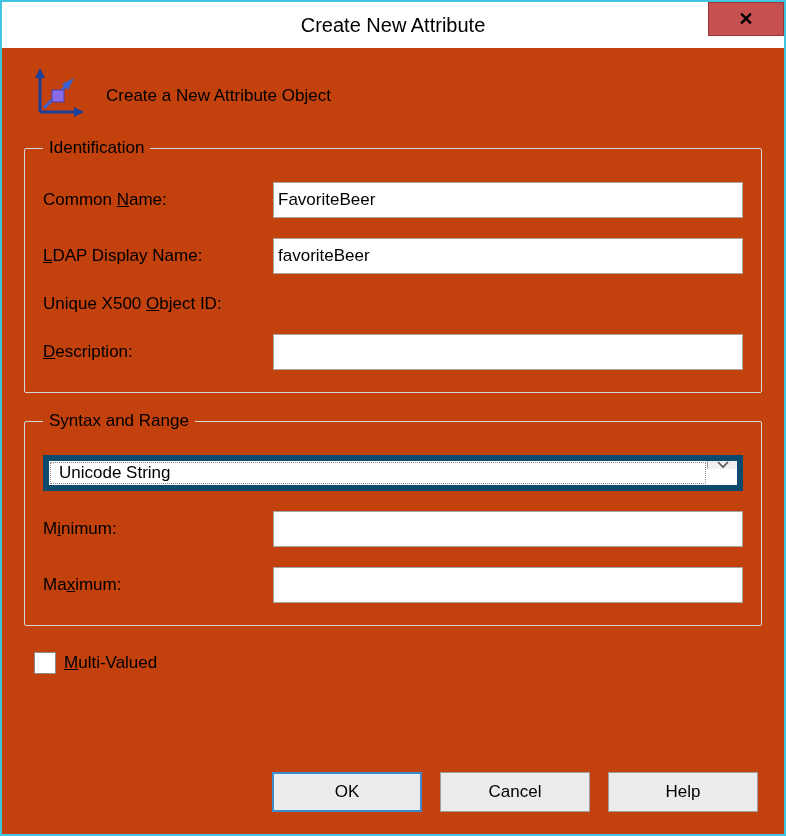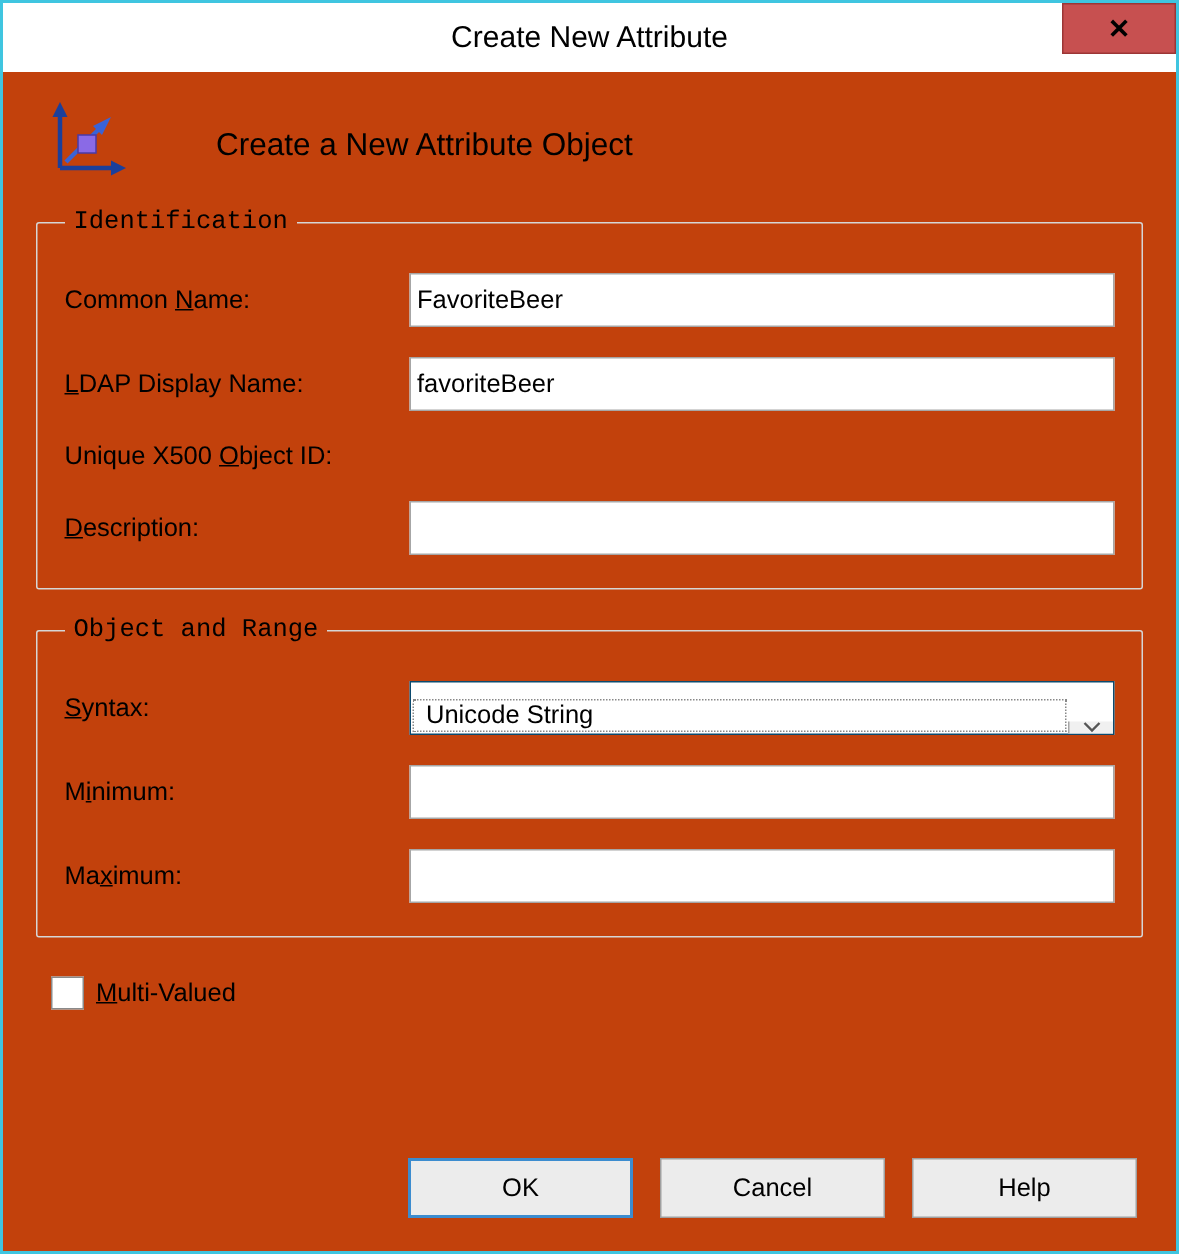--- a/index.html
+++ b/index.html
@@ -60,34 +60,32 @@
       align-items: center;
       gap: 20px;
       margin-bottom: 12px;
       margin-left: 6px;
     }
     .header-icon svg {
       width: 56px;
       height: 56px;
     }
     .header-text {
-      font-size: 21px;
-      margin-left: 38px;
+      font-size: 17px;
     }
     fieldset.group {
       border: 1px solid #d6d6d6;
       border-radius: 2px;
       padding: 24px 18px 22px 18px;
       margin-bottom: 18px;
     }
     fieldset.group legend {
       padding: 0 6px;
       font-size: 17px;
       color: #000;
-      font-family: Liberation Mono, monospace;
     }
     .field-row {
       display: flex;
       align-items: center;
       margin-bottom: 20px;
     }
     .field-row:last-child { margin-bottom: 0; }
     .field-label {
       width: 230px;
       font-size: 17px;
@@ -99,24 +97,24 @@
       border: 1px solid #a6a6a6;
       padding: 4px 4px;
       font-size: 17px;
       font-family: inherit;
       outline: none;
       background: #fff;
     }
     .select-wrap {
       flex: 1;
       height: 36px;
-      border: 1px solid #0c4a6e;
+      border: 6px solid #0c4a6e;
       position: relative;
       display: flex;
-      align-items: flex-end;
+      align-items: flex-start;
       background: #fff;
     }
     .select-value {
       flex: 1;
       display: flex;
       align-items: center;
       padding: 0 8px;
       border: 1px dotted #888;
       margin: 1px;
       font-size: 17px;
@@ -215,24 +213,23 @@
         <span class="field-label">Unique X500 <span class="underline-first">O</span>bject ID:</span>
       </div>
 
       <div class="field-row">
         <span class="field-label"><span class="underline-first">D</span>escription:</span>
         <input class="text-input" type="text" value="" style="">
       </div>
     </fieldset>
 
     <fieldset class="group">
-      <legend>Object and Range</legend>
-
-      <div class="field-row">
-        <span class="field-label"><span class="underline-first">S</span>yntax:</span>
+      <legend>Syntax and Range</legend>
+
+      <div class="field-row">
         <div class="select-wrap">
           <span class="select-value">Unicode String</span>
           <span class="select-arrow">
             <svg viewBox="0 0 12 8">
                 <polyline points="1,1 6,6 11,1" fill="none" stroke="#555" stroke-width="1.6"></polyline>
               </svg>
           </span>
         </div>
       </div>
 

